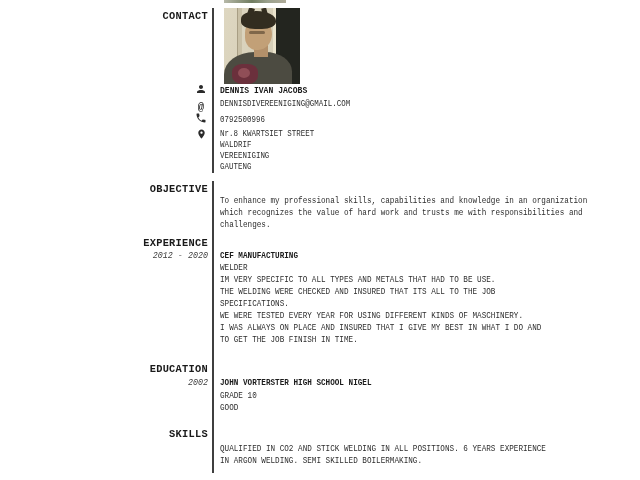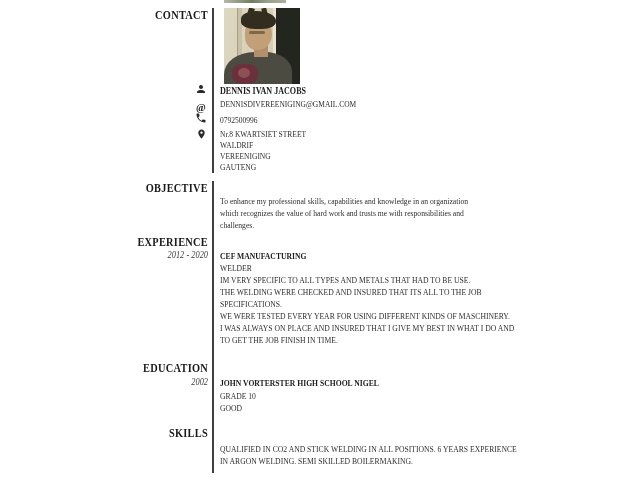--- a/index.html
+++ b/index.html
@@ -1,17 +1,17 @@
 <!DOCTYPE html>
 <html><head>
 <meta charset="utf-8">
 <style>
   html,body{margin:0;padding:0;background:#ffffff;}
   .page{position:relative;width:640px;height:480px;background:#ffffff;overflow:hidden;
-        font-family:Liberation Serif, serif;color:#2d2d2d;}
+        font-family:Liberation Mono, monospace;color:#2d2d2d;}
   
   .divider{position:absolute;left:212px;width:1.5px;background:#3f3f3f;}
   .divider.seg1{top:8px;height:165px;}
   .divider.seg2{top:181px;height:292px;}
   
   .hd{position:absolute;left:40px;width:168px;text-align:right;font-weight:bold;
       font-size:11.5px;letter-spacing:.3px;color:#1a1a1a;
       transform:scaleX(.9);transform-origin:100% 0;white-space:nowrap;}
   .date{position:absolute;left:40px;width:168px;text-align:right;font-style:italic;
         font-size:9.3px;color:#3c3c3c;transform:scaleX(.9);transform-origin:100% 0;white-space:nowrap;}

